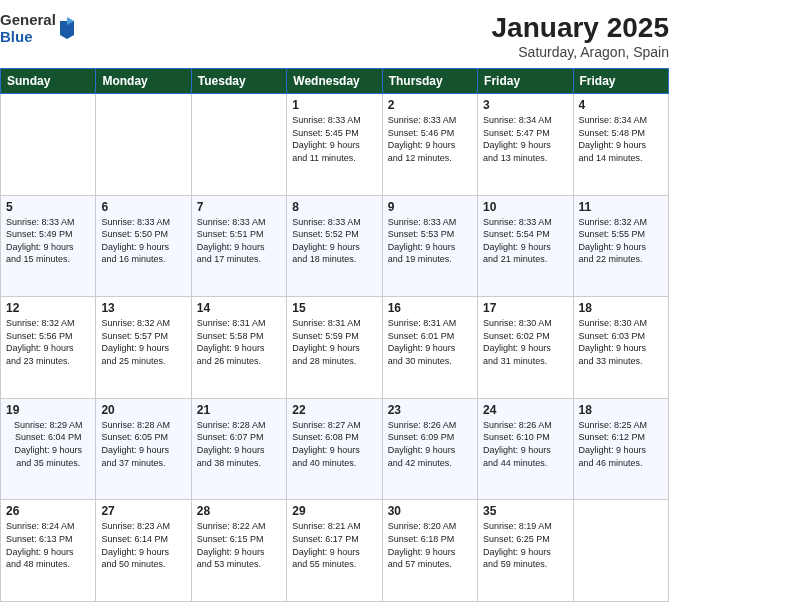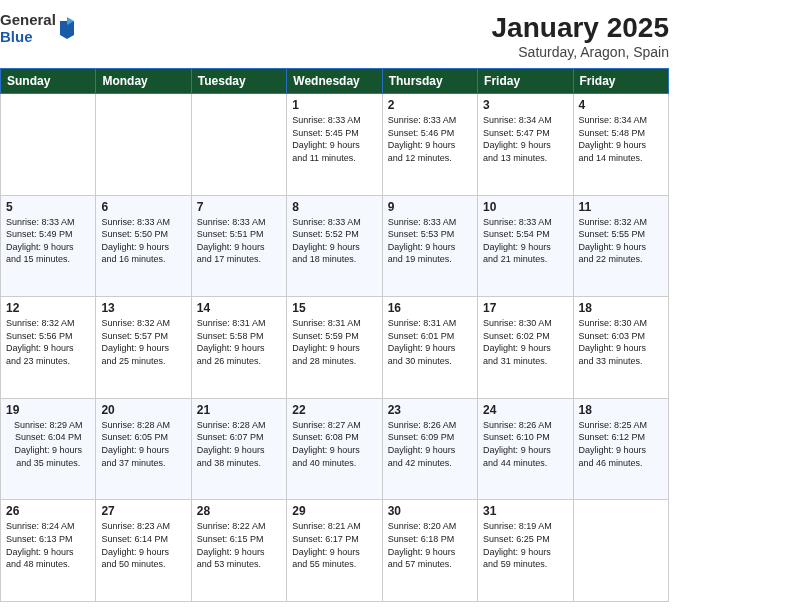--- a/index.html
+++ b/index.html
@@ -345,21 +345,21 @@
 and 55 minutes.</div>
           </td>
           <td>
             <span class="day-num">30</span>
             <div class="cell-text" style="white-space: pre-line;">Sunrise: 8:20 AM
 Sunset: 6:18 PM
 Daylight: 9 hours
 and 57 minutes.</div>
           </td>
           <td>
-            <span class="day-num">31</span>
+            <span class="day-num">35</span>
             <div class="cell-text" style="white-space: pre-line;">Sunrise: 8:19 AM
 Sunset: 6:25 PM
 Daylight: 9 hours
 and 59 minutes.</div>
           </td>
           <td class="empty-cell"></td>
         </tr>
       </tbody>
   </table>
 </div>

